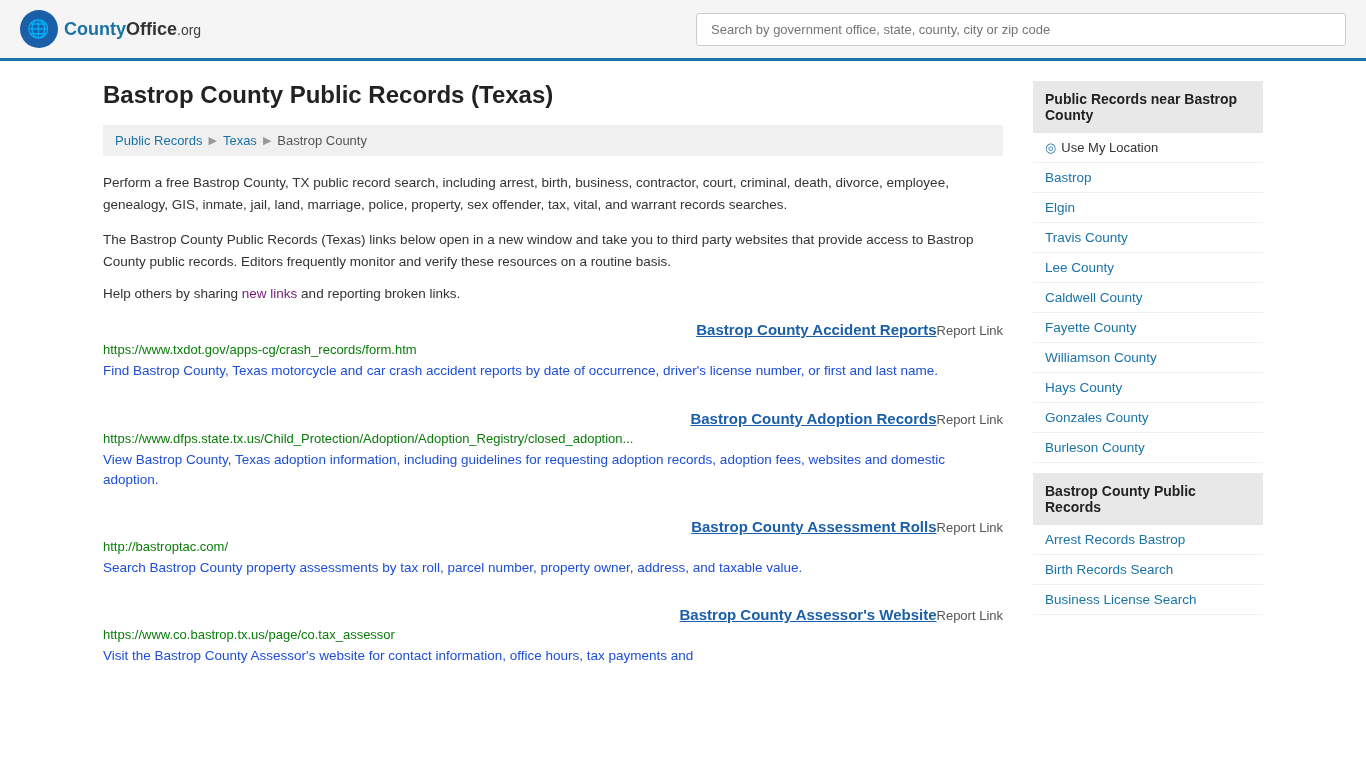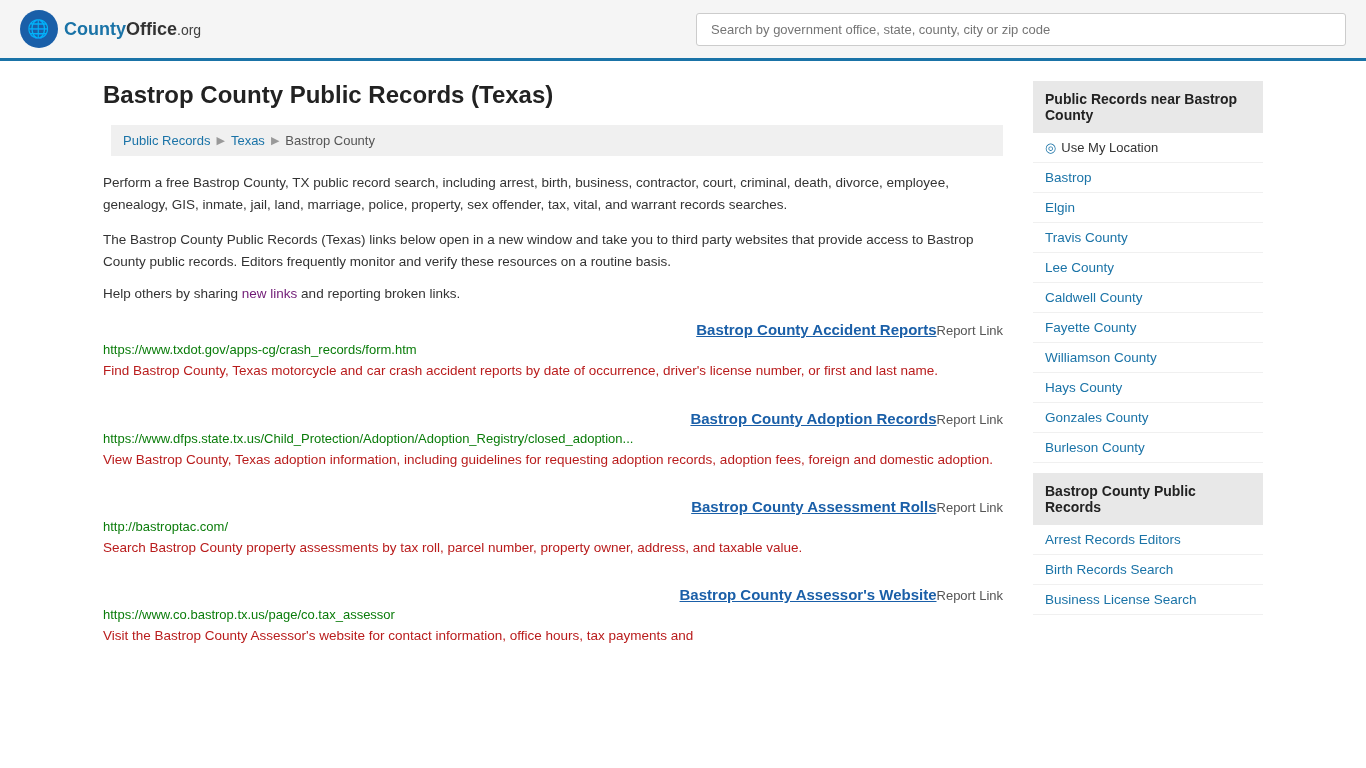--- a/index.html
+++ b/index.html
@@ -72,21 +72,20 @@
     }
     #breadcrumb {
       background: #f0f0f0;
       padding: 8px 12px;
       font-size: 13px;
       color: #555;
       margin-bottom: 16px;
       display: flex;
       align-items: center;
       gap: 6px;
-      margin-left: 8px;
     }
     #breadcrumb a { color: #1a73a7; text-decoration: none; }
     #breadcrumb .sep { color: #999; font-size: 11px; }
 
     #intro-text {
       font-size: 13.5px;
       color: #333;
       line-height: 1.6;
       margin-bottom: 14px;
     }
@@ -127,21 +126,21 @@
       cursor: pointer;
     }
     .record-url {
       color: #0a7c0a;
       font-size: 13px;
       margin-bottom: 4px;
       word-break: break-all;
     }
     .record-desc {
       font-size: 13.5px;
-      color: #b91c1c;
+      color: #1d4ed8;
       line-height: 1.5;
     }
 
     
     #sidebar {
       width: 230px;
       flex-shrink: 0;
     }
     .sidebar-section {
       margin-bottom: 10px;
@@ -217,21 +216,21 @@
         <div class="record-url">https://www.txdot.gov/apps-cg/crash_records/form.htm</div>
         <div class="record-desc">Find Bastrop County, Texas motorcycle and car crash accident reports by date of occurrence, driver's license number, or first and last name.</div>
       </div>
 
       <div class="record-entry">
         <div class="record-header">
           <span class="record-title">Bastrop County Adoption Records</span>
           <span class="record-link-action">Report Link</span>
         </div>
         <div class="record-url">https://www.dfps.state.tx.us/Child_Protection/Adoption/Adoption_Registry/closed_adoption...</div>
-        <div class="record-desc">View Bastrop County, Texas adoption information, including guidelines for requesting adoption records, adoption fees, foreign and domestic adoption.</div>
+        <div class="record-desc">View Bastrop County, Texas adoption information, including guidelines for requesting adoption records, adoption fees, websites and domestic adoption.</div>
       </div>
 
       <div class="record-entry">
         <div class="record-header">
           <span class="record-title">Bastrop County Assessment Rolls</span>
           <span class="record-link-action">Report Link</span>
         </div>
         <div class="record-url">http://bastroptac.com/</div>
         <div class="record-desc">Search Bastrop County property assessments by tax roll, parcel number, property owner, address, and taxable value.</div>
       </div>
@@ -260,19 +259,19 @@
       <div class="sidebar-item">Caldwell County</div>
       <div class="sidebar-item">Fayette County</div>
       <div class="sidebar-item">Williamson County</div>
       <div class="sidebar-item">Hays County</div>
       <div class="sidebar-item">Gonzales County</div>
       <div class="sidebar-item">Burleson County</div>
     </div>
 
     <div class="sidebar-section">
       <div class="sidebar-header">Bastrop County Public Records</div>
-      <div class="sidebar-item">Arrest Records Editors</div>
+      <div class="sidebar-item">Arrest Records Bastrop</div>
       <div class="sidebar-item">Birth Records Search</div>
       <div class="sidebar-item">Business License Search</div>
     </div>
 
   </div>
 </div>
 
 </body></html>

